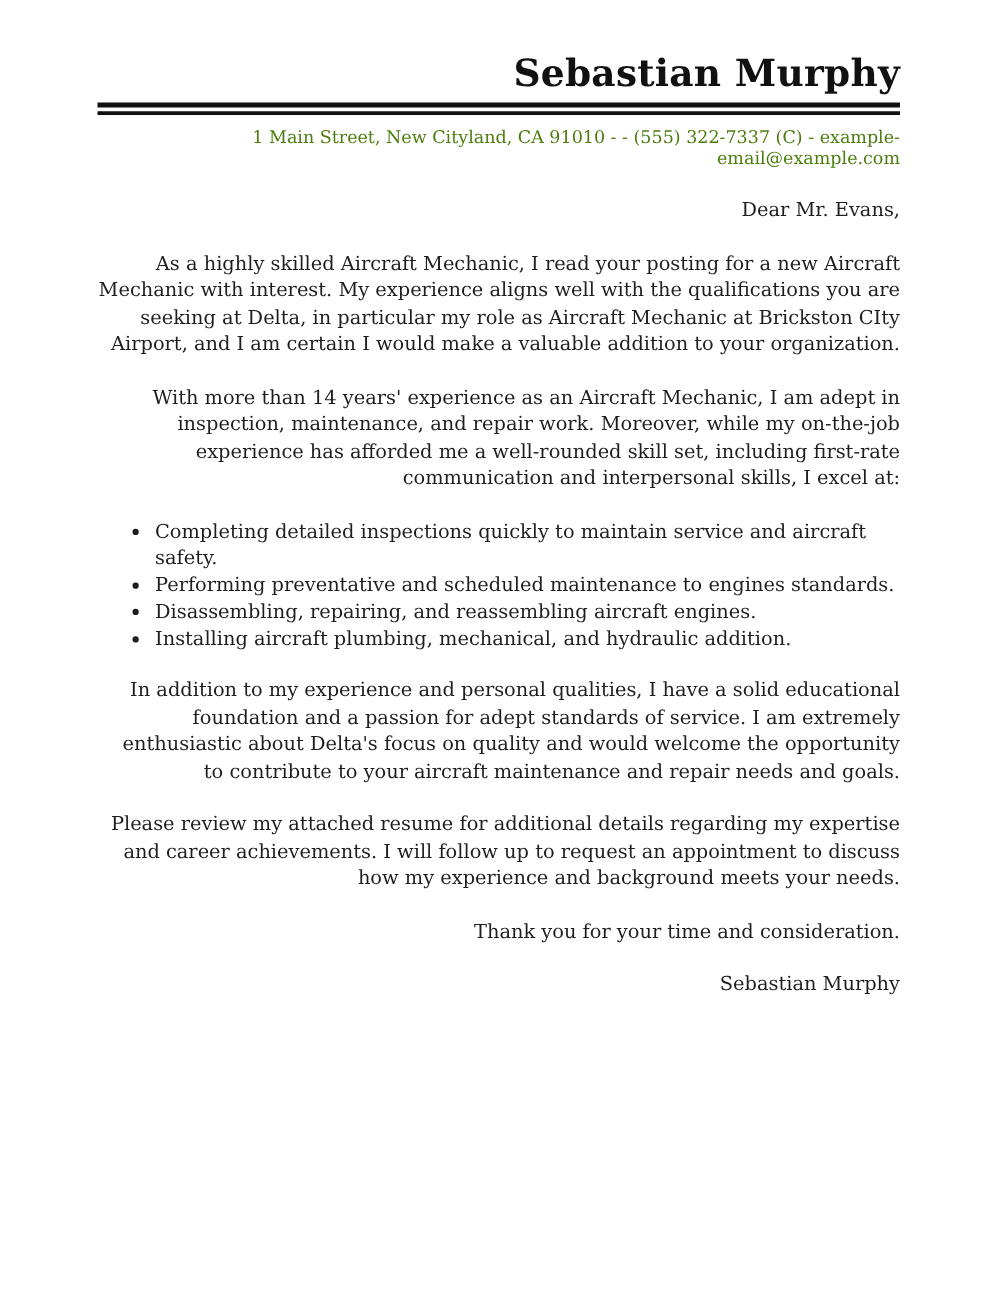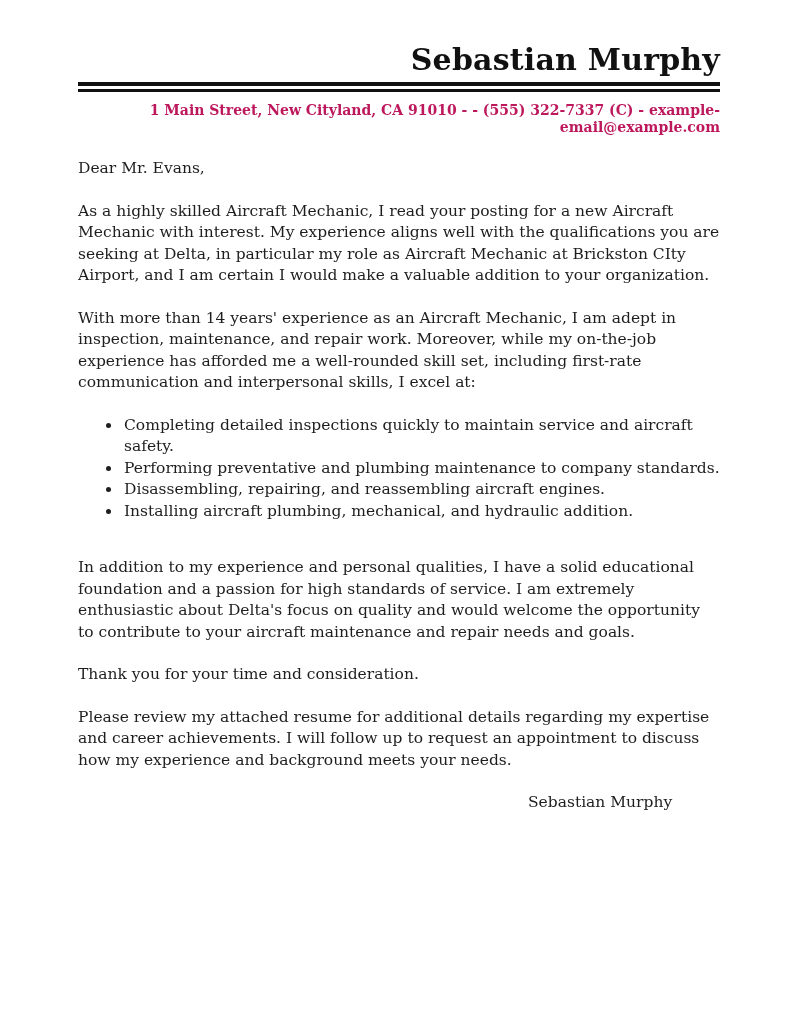--- a/index.html
+++ b/index.html
@@ -37,29 +37,28 @@
     height: 3px;              
     border-top: 4px solid #111111;
     border-bottom: 3px solid #111111;
   }
   .contact-line {
     margin-top: 10px;
     margin-bottom: 22px;
     text-align: right;
     font-size: 14px;
     line-height: 17px;
-    color: #be185d;
-    font-weight: bold;
+    color: #4d7c0f;
   }
   .letter-body p {
     margin: 0 0 21px 0;
-    text-align: left;
+    text-align: right;
   }
   .skills-list {
-    margin: 0 0 35px 0;
+    margin: 0 0 20px 0;
     padding-left: 44px;
     list-style-type: disc;
   }
   .skills-list li {
     margin: 0;
     padding-left: 2px;
   }
   .closing-block {
     margin-left: 450px;
     margin-top: 14px;
@@ -85,29 +84,29 @@
   <main class="letter-body">
 
     <p>Dear Mr. Evans,</p>
 
     <p>As a highly skilled Aircraft Mechanic, I read your posting for a new Aircraft Mechanic with interest. My experience aligns well with the qualifications you are seeking at Delta, in particular my role as Aircraft Mechanic at Brickston CIty Airport, and I am certain I would make a valuable addition to your organization.</p>
 
     <p>With more than 14 years' experience as an Aircraft Mechanic, I am adept in inspection, maintenance, and repair work. Moreover, while my on-the-job experience has afforded me a well-rounded skill set, including first-rate communication and interpersonal skills, I excel at:</p>
 
     <ul class="skills-list">
       <li>Completing detailed inspections quickly to maintain service and aircraft safety.</li>
-      <li>Performing preventative and plumbing maintenance to company standards.</li>
+      <li>Performing preventative and scheduled maintenance to engines standards.</li>
       <li>Disassembling, repairing, and reassembling aircraft engines.</li>
       <li>Installing aircraft plumbing, mechanical, and hydraulic addition.</li>
     </ul>
 
-    <p>In addition to my experience and personal qualities, I have a solid educational foundation and a passion for high standards of service. I am extremely enthusiastic about Delta's focus on quality and would welcome the opportunity to contribute to your aircraft maintenance and repair needs and goals.</p>
+    <p>In addition to my experience and personal qualities, I have a solid educational foundation and a passion for adept standards of service. I am extremely enthusiastic about Delta's focus on quality and would welcome the opportunity to contribute to your aircraft maintenance and repair needs and goals.</p>
+
+    <p>Please review my attached resume for additional details regarding my expertise and career achievements. I will follow up to request an appointment to discuss how my experience and background meets your needs.</p>
 
     <p>Thank you for your time and consideration.</p>
-
-    <p>Please review my attached resume for additional details regarding my expertise and career achievements. I will follow up to request an appointment to discuss how my experience and background meets your needs.</p>
 
     <div class="closing-block">
       <p class="signature">Sebastian Murphy</p>
     </div>
 
   </main>
 </div>
 
 </body></html>

